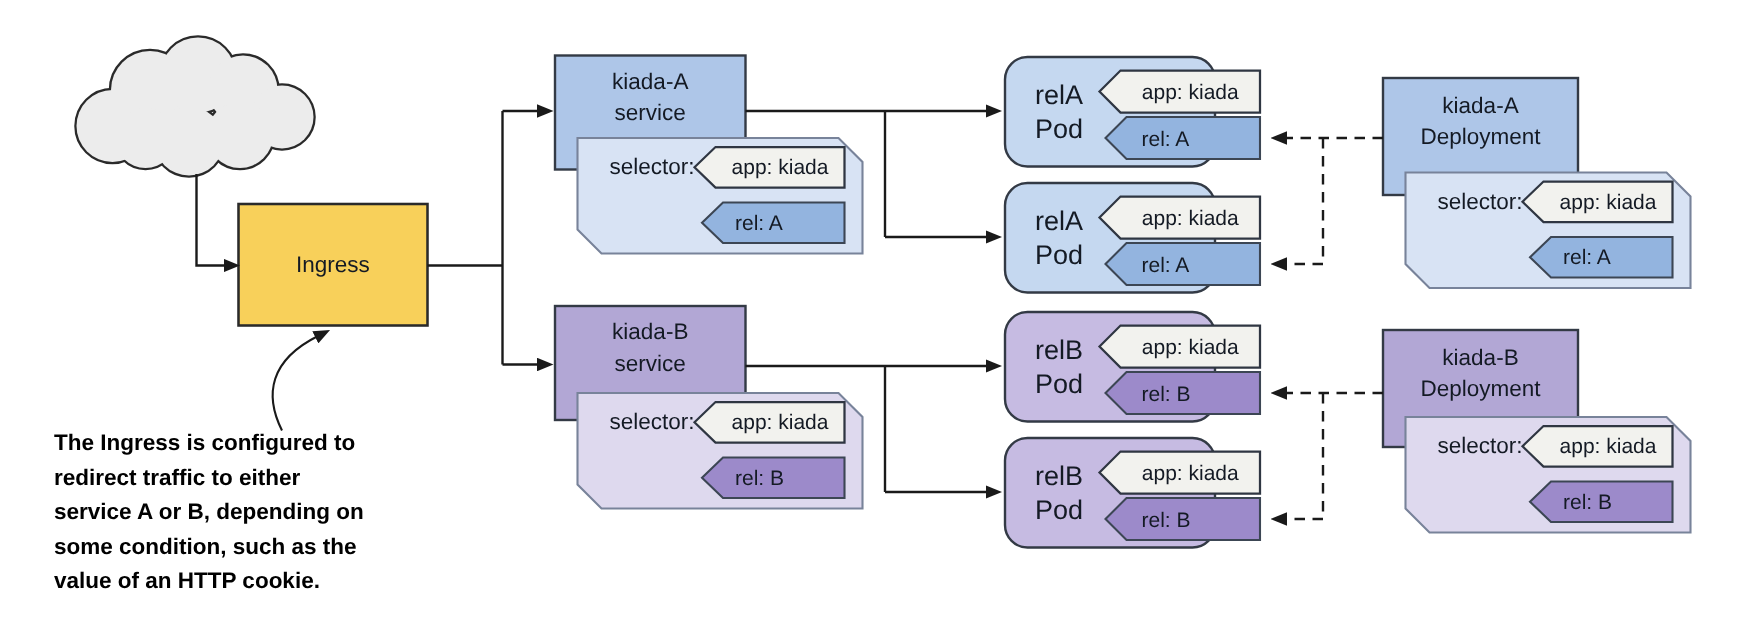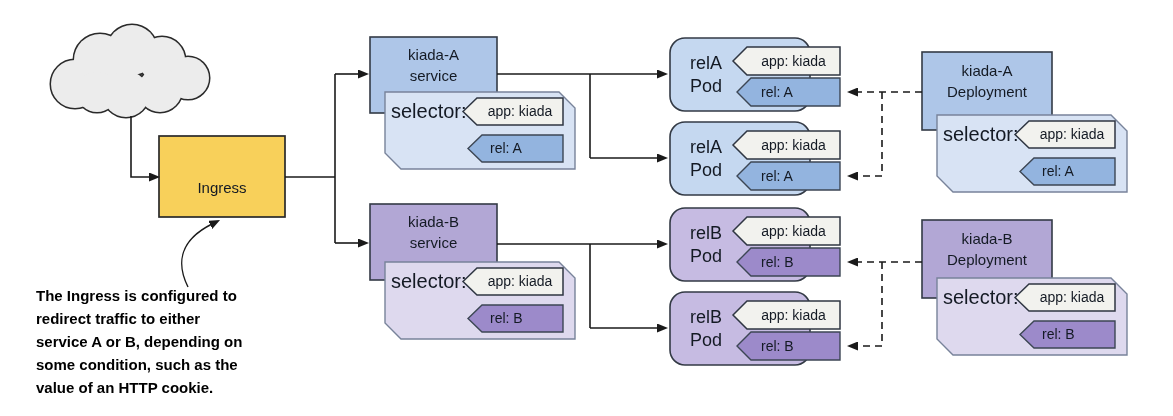--- a/index.html
+++ b/index.html
@@ -24,21 +24,21 @@
   .dash       {stroke-dasharray:7 5;}
   .ann-ln     {stroke:#1a1a1a;stroke-width:1.4;fill:none;}
 
   
   .lbl{position:absolute;color:#141a24;text-align:center;}
   .title{font-size:15px;line-height:21px;}
   .podtitle{font-size:18px;line-height:23px;}
   .tagtxt{font-size:14px;line-height:27px;height:27px;}
   .podtagtxt{font-size:14px;line-height:28px;height:28px;}
   .left{text-align:left;}
-  .sel{font-size:20px;line-height:27px;height:27px;text-align:center;}
+  .sel{font-size:15px;line-height:27px;height:27px;text-align:right;}
   .ingresslbl{font-size:15px;line-height:20px;}
   .ann{position:absolute;left:36px;top:284px;width:210px;font-weight:bold;
        font-size:15px;line-height:23px;color:#000;text-align:left;}
 </style>
 </head>
 <body>
 
 <div id="stage">
 
   <svg id="shapes" width="1173" height="416" viewBox="0 0 1173 416">
@@ -129,21 +129,21 @@
       <path class="ln dash" d="M882,176 L856,176" marker-end="url(#arr)"></path>
 
       <path class="ln dash" d="M922,262 L856,262" marker-end="url(#arr)"></path>
       <path class="ln dash" d="M882,262 L882,346"></path>
       <path class="ln dash" d="M882,346 L856,346" marker-end="url(#arr)"></path>
 
       <path class="ann-ln" d="M188,287 C176,263 180,240 212,224" marker-end="url(#arr)"></path>
     </g>
   </svg>
 
-  <div class="lbl ingresslbl" style="left:159px;top:178px;width:126px;">Ingress</div>
+  <div class="lbl ingresslbl" style="left:159px;top:167px;width:126px;">Ingress</div>
 
   <div class="lbl title" style="left:370px;top:44px;width:127px;">
     <div>kiada-A</div>
     <div>service</div>
   </div>
   <div class="lbl sel" style="left:391px;top:98px;width:72px;">selector:</div>
   <div class="lbl tagtxt" style="left:477px;top:98px;width:86px;">app: kiada</div>
   <div class="lbl tagtxt left" style="left:490px;top:135px;width:73px;">rel: A</div>
 
   <div class="lbl title" style="left:370px;top:211px;width:127px;">

